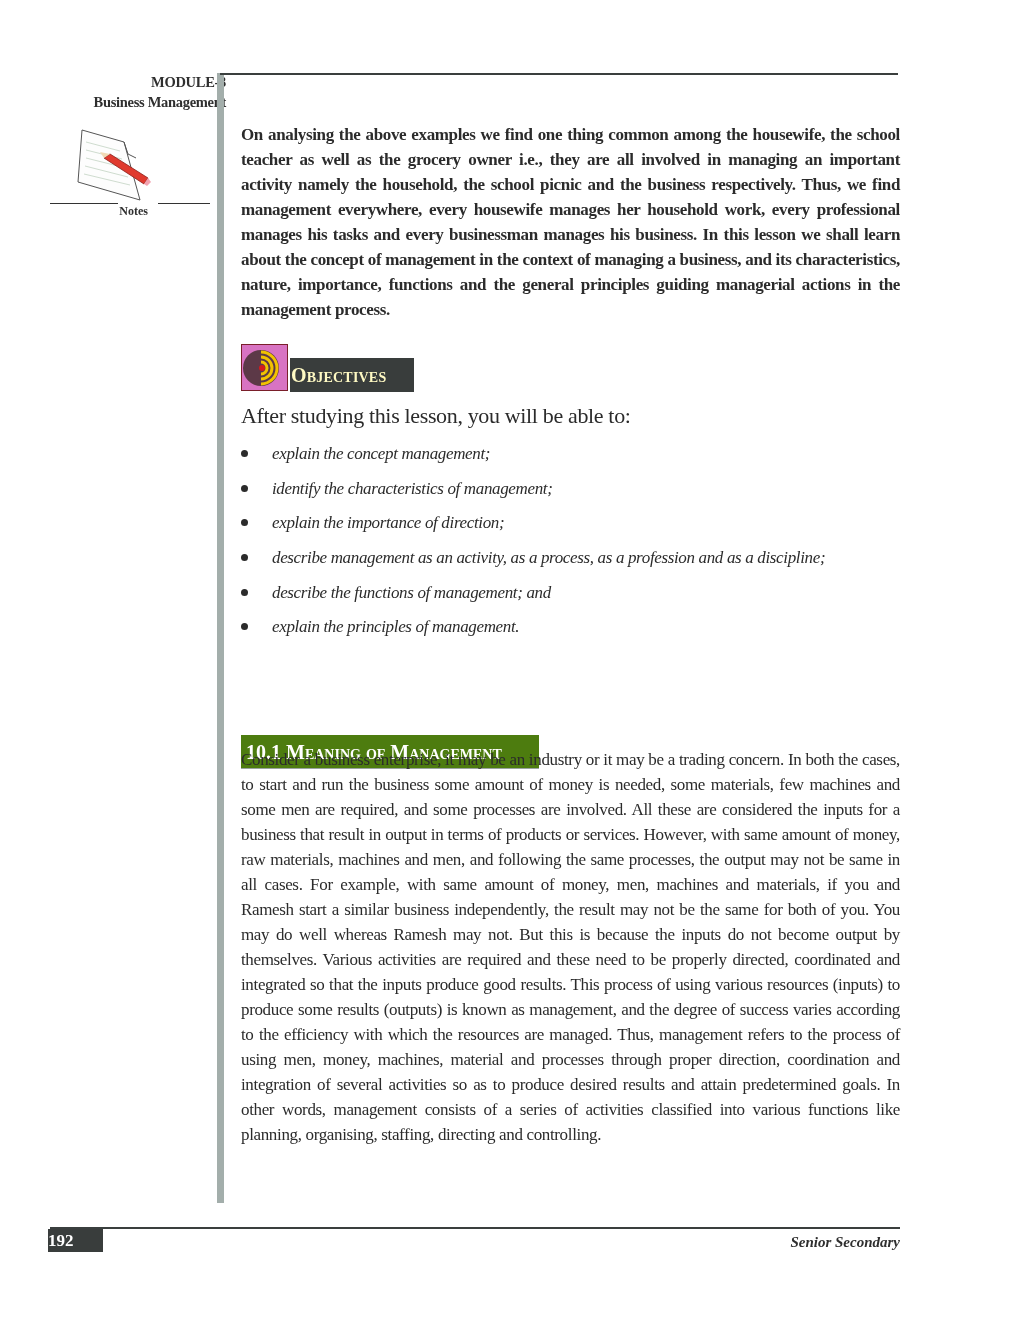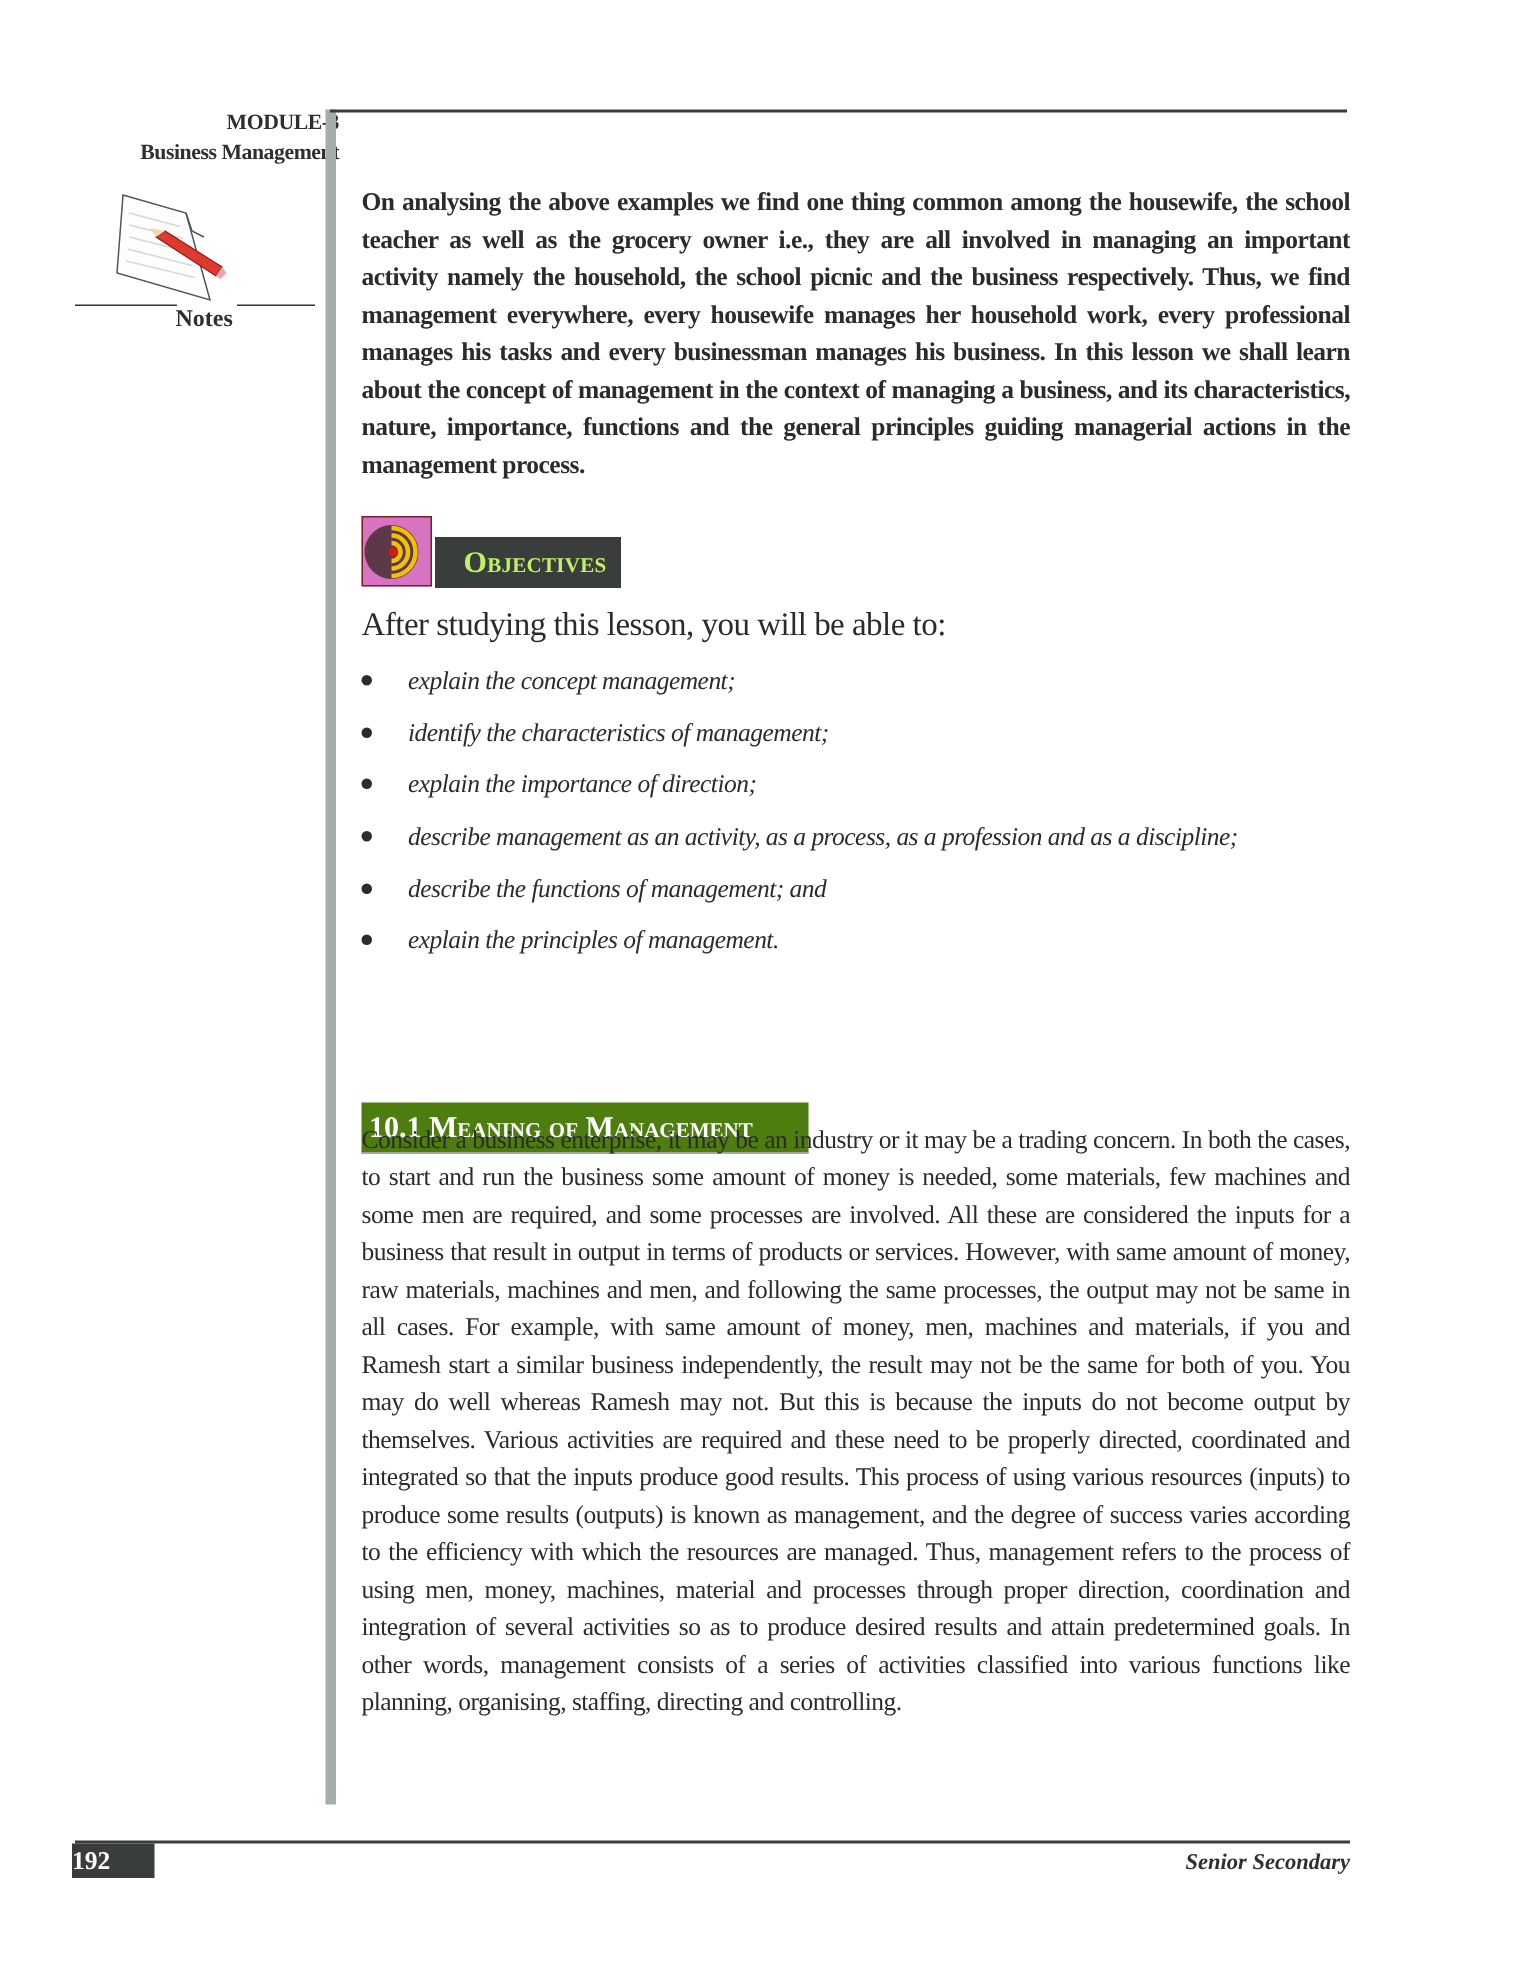--- a/index.html
+++ b/index.html
@@ -4,33 +4,33 @@
 <style>
   html, body { margin: 0; padding: 0; background: #ffffff; }
   body { width: 1020px; height: 1320px; position: relative; overflow: hidden;
          font-family: "Liberation Serif", "DejaVu Serif", serif; color: #2b2b2b; }
 
   .module-block { position: absolute; left: 40px; top: 72px; width: 186px; text-align: right;
                   font-weight: bold; font-size: 14.5px; line-height: 20px; color: #2f2f2f; letter-spacing: -0.3px; }
   .notes-icon { position: absolute; left: 76px; top: 128px; width: 80px; height: 76px; }
   .notes-rule-left { position: absolute; left: 50px; top: 203px; width: 68px; height: 1px; background: #333; }
   .notes-rule-right { position: absolute; left: 158px; top: 203px; width: 52px; height: 1px; background: #333; }
-  .notes-label { position: absolute; left: 117px; top: 204px; width: 52px; text-align: left;
-                 font-weight: bold; font-size: 16px; color: #2f2f2f; }
+  .notes-label { position: absolute; left: 96px; top: 204px; width: 52px; text-align: right;
+                 font-weight: bold; font-size: 12px; color: #2f2f2f; }
 
   .side-bar { position: absolute; left: 217px; top: 73px; width: 7px; height: 1130px; background: #a3aeab; }
   .top-rule { position: absolute; left: 220px; top: 73px; width: 678px; height: 2px; background: #3a3f3e; }
 
   .content { position: absolute; left: 241px; top: 122px; width: 659px; font-weight: bold; }
   .para { margin: 0; font-size: 17px; line-height: 25px; text-align: justify; letter-spacing: -0.35px; }
 
   .obj-heading { position: absolute; left: 241px; top: 344px; height: 48px; }
   .obj-icon { position: absolute; left: 0; top: 0; width: 47px; height: 47px; }
   .obj-label { position: absolute; left: 49px; top: 14px; height: 34px; width: 124px; background: #393d3c;
-               color: #bef264; font-weight: bold; font-size: 15px; line-height: 34px; padding-left: 19px; box-sizing: border-box;
+               color: #fef9c3; font-weight: bold; font-size: 15px; line-height: 34px; padding-left: 1px; box-sizing: border-box;
                font-variant: small-caps; font-size: 20px; letter-spacing: 0.2px; }
 
   .intro { position: absolute; left: 241px; top: 403px; font-size: 22px; line-height: 25px; letter-spacing: -0.35px; }
   .obj-list { position: absolute; left: 241px; top: 441px; margin: 0; padding: 0; list-style: none; }
   .obj-list li { position: relative; height: 34.7px; font-size: 17px; line-height: 25px; padding-left: 31px; letter-spacing: -0.35px; white-space: nowrap; font-style: italic; }
   .obj-list .bullet { position: absolute; left: 0; top: 9px; width: 7px; height: 7px; border-radius: 50%; background: #2b2b2b; }
 
   .sec-heading { position: absolute; left: 241px; top: 700px; height: 34px; width: 298px; background: #4d7c0f;
                  color: #fff; font-weight: bold; font-size: 20px; line-height: 34px; padding-left: 5px; box-sizing: border-box;
                  font-variant: small-caps; border-bottom: 1px solid #9aa3a1; margin-top: 35px; }

